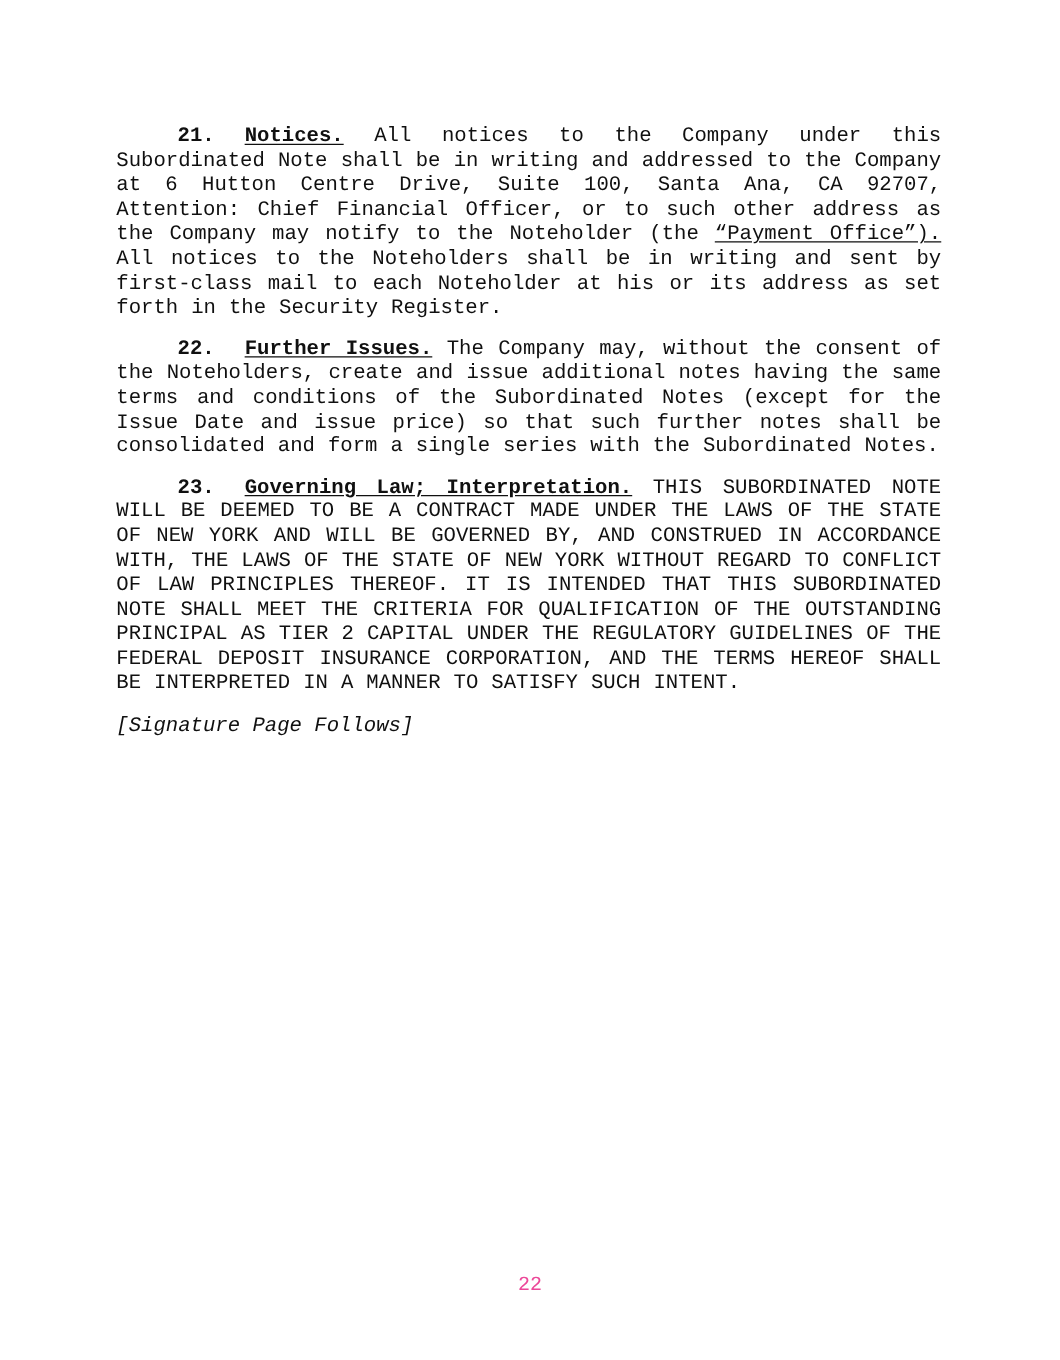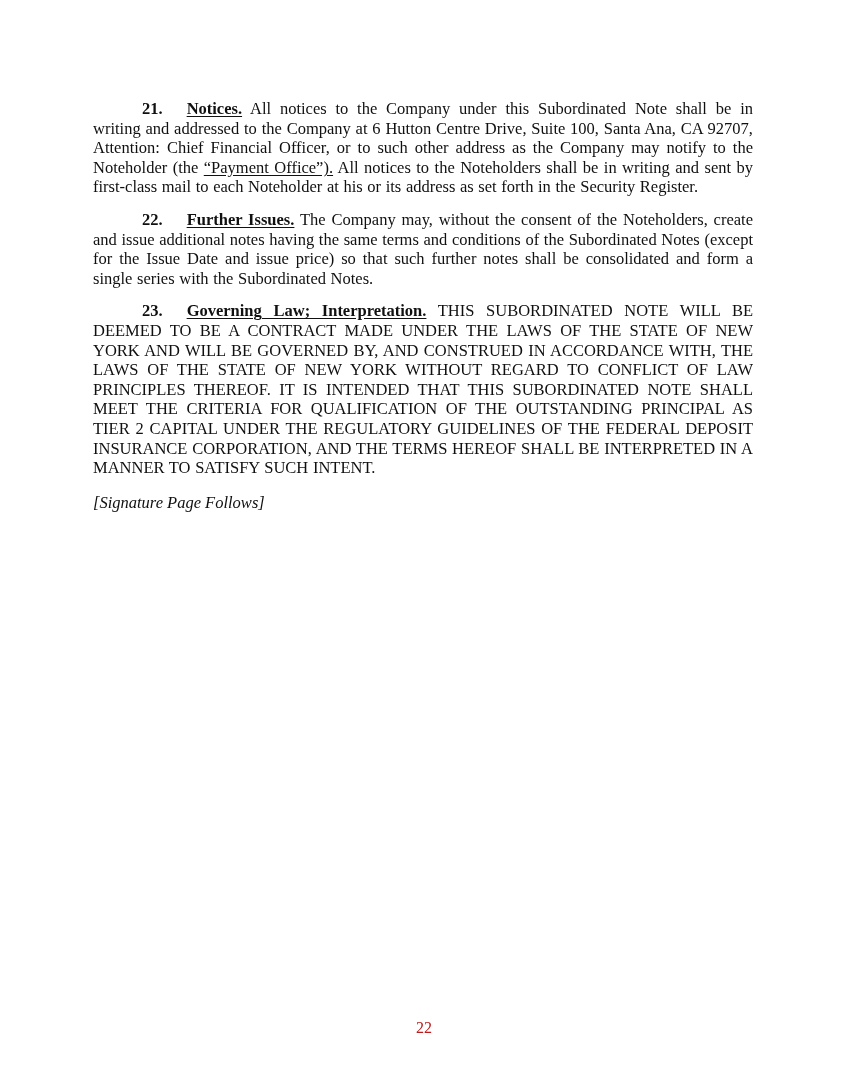--- a/index.html
+++ b/index.html
@@ -6,21 +6,21 @@
     margin: 0;
     padding: 0;
     background: #ffffff;
   }
   .page {
     position: relative;
     width: 848px;
     height: 1088px;
     background: #ffffff;
     overflow: hidden;
-    font-family: Liberation Serif, serif;
+    font-family: Liberation Mono, monospace;
     color: #101010;
     -webkit-font-smoothing: antialiased;
   }
   .content {
     position: absolute;
     left: 93px;
     top: 99px;
     width: 660px;
   }
   .para {
@@ -42,21 +42,21 @@
     text-indent: 0;
   }
   .page-number {
     position: absolute;
     left: 0;
     top: 1018px;
     width: 100%;
     text-align: center;
     font-size: 16px;
     line-height: 20px;
-    color: #b91c1c;
+    color: #ec4899;
   }
 </style>
 </head>
 <body>
 
 <div class="page">
   <div class="content">
     <p class="para"><span class="b">21.</span><span class="tab"></span><span class="b u">Notices.</span><span> All notices to the Company under this Subordinated Note shall be in writing and addressed to the Company at 6 Hutton Centre Drive, Suite 100, Santa Ana, CA 92707, Attention: Chief Financial Officer, or to such other address as the Company may notify to the Noteholder (the </span><span class="u">“Payment Office”).</span><span> All notices to the Noteholders shall be in writing and sent by first-class mail to each Noteholder at his or its address as set forth in the Security Register.</span></p>
     <p class="para"><span class="b">22.</span><span class="tab"></span><span class="b u">Further Issues.</span><span> The Company may, without the consent of the Noteholders, create and issue additional notes having the same terms and conditions of the Subordinated Notes (except for the Issue Date and issue price) so that such further notes shall be consolidated and form a single series with the Subordinated Notes.</span></p>
     <p class="para"><span class="b">23.</span><span class="tab"></span><span class="b u">Governing Law; Interpretation.</span><span> THIS SUBORDINATED NOTE WILL BE DEEMED TO BE A CONTRACT MADE UNDER THE LAWS OF THE STATE OF NEW YORK AND WILL BE GOVERNED BY, AND CONSTRUED IN ACCORDANCE WITH, THE LAWS OF THE STATE OF NEW YORK WITHOUT REGARD TO CONFLICT OF LAW PRINCIPLES THEREOF. IT IS INTENDED THAT THIS SUBORDINATED NOTE SHALL MEET THE CRITERIA FOR QUALIFICATION OF THE OUTSTANDING PRINCIPAL AS TIER 2 CAPITAL UNDER THE REGULATORY GUIDELINES OF THE FEDERAL DEPOSIT INSURANCE CORPORATION, AND THE TERMS HEREOF SHALL BE INTERPRETED IN A MANNER TO SATISFY SUCH INTENT.</span></p>

